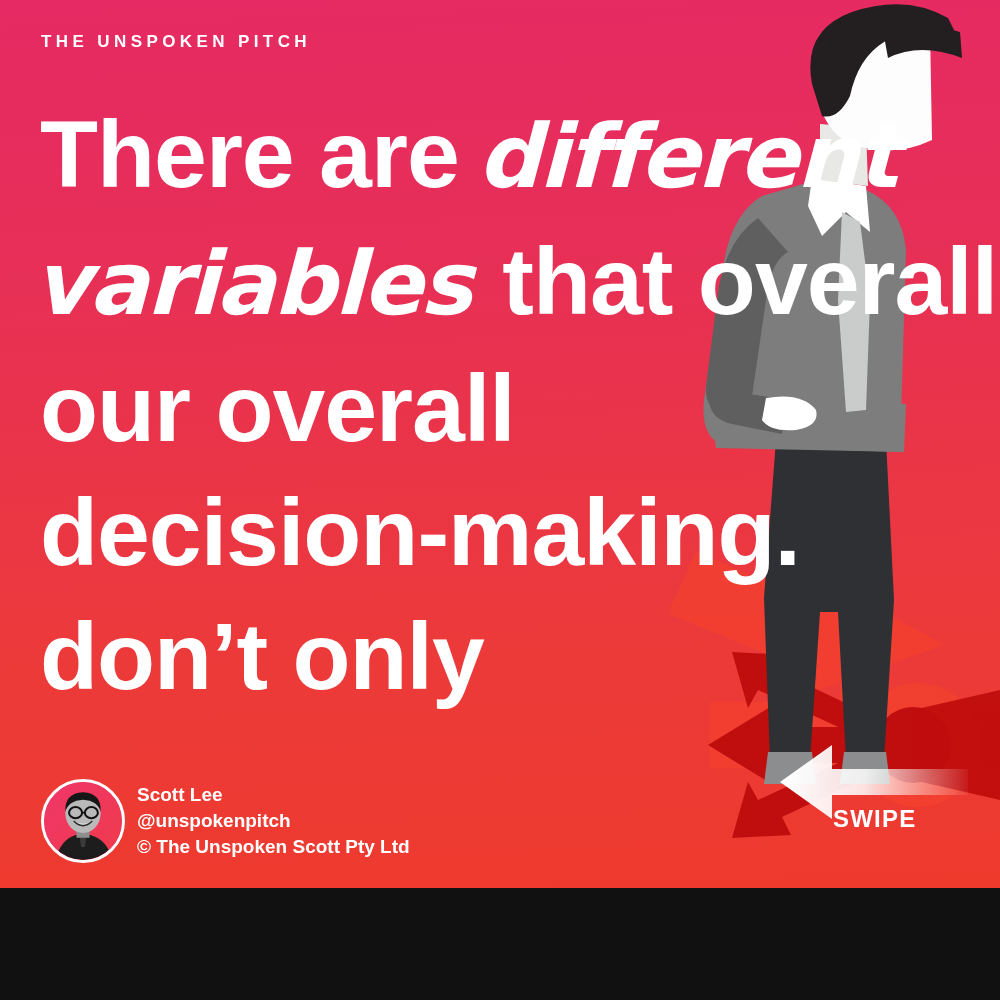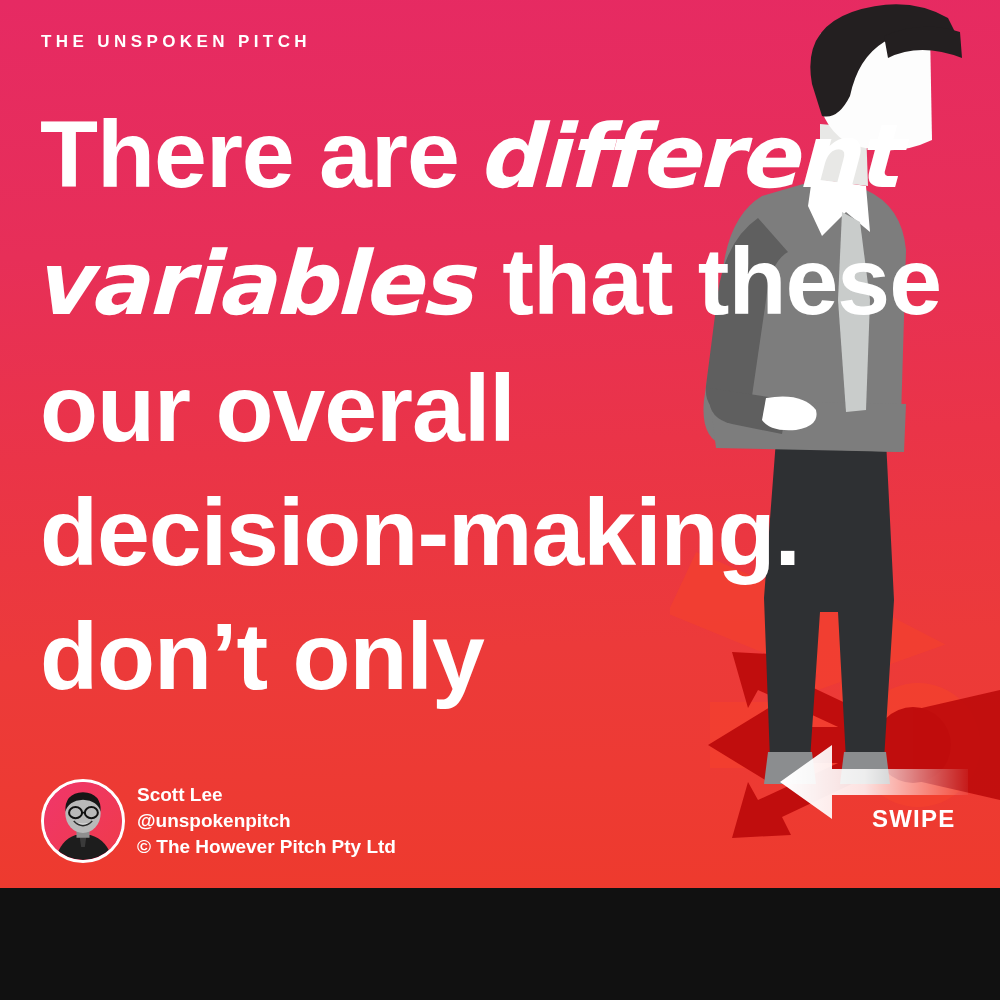--- a/index.html
+++ b/index.html
@@ -116,21 +116,20 @@
     height: 78px;
   }
   .swipe-label {
     position: absolute;
     left: 55px;
     top: 62px;
     font-size: 24px;
     font-weight: 700;
     letter-spacing: 1.2px;
     color: #ffffff;
-    margin-left: 39px;
   }
 </style>
 </head>
 <body>
 
 <div class="canvas">
 
   <svg class="illustration" viewBox="0 0 330 1000" preserveAspectRatio="none" xmlns="http://www.w3.org/2000/svg">
 
     <g fill="#f2402f">
@@ -181,21 +180,21 @@
 
       <path d="M142 84 Q132 30 182 12 Q236 -6 278 18 L286 34 Q246 24 214 42 Q188 58 180 96 Q168 120 152 116 Z" fill="#231f20"></path>
       <path d="M214 36 Q252 20 290 32 L292 58 Q250 42 218 58 Z" fill="#231f20"></path>
     </g>
   </svg>
 
   <div class="brand-header">THE UNSPOKEN PITCH</div>
 
   <div class="headline">
     <span class="hl-line"><span>There are </span><span class="script">different</span></span>
-    <span class="hl-line"><span class="script">variables</span><span> that these</span></span>
+    <span class="hl-line"><span class="script">variables</span><span> that overall</span></span>
     <span class="hl-line">our overall</span>
     <span class="hl-line">decision-making.</span>
     <span class="hl-line">don’t only</span>
   </div>
 
   <div class="author-block">
     <div class="avatar">
       <svg viewBox="0 0 84 84" xmlns="http://www.w3.org/2000/svg">
         <defs>
           <clipPath id="avclip">
@@ -223,21 +222,21 @@
           <path d="M41 33 L44 33" stroke="#111" stroke-width="2"></path>
 
           <path d="M33 43 Q42 51 51 43 Q42 47 33 43 Z" fill="#fafafa"></path>
           <path d="M32 42 Q42 52 52 42" stroke="#2a2a2a" stroke-width="1.6" fill="none"></path>
         </g>
       </svg>
     </div>
     <div class="author-text">
       <div>Scott Lee</div>
       <div>@unspokenpitch</div>
-      <div>© The However Pitch Pty Ltd</div>
+      <div>© The Unspoken Scott Pty Ltd</div>
     </div>
   </div>
 
   <div class="swipe-group">
     <svg class="swipe-arrow" viewBox="0 0 190 78" xmlns="http://www.w3.org/2000/svg">
       <defs>
         <linearGradient id="swipefade" x1="0" y1="0" x2="1" y2="0">
           <stop offset="0%" stop-color="#ffffff" stop-opacity="1"></stop>
           <stop offset="45%" stop-color="#ffffff" stop-opacity="0.85"></stop>
           <stop offset="100%" stop-color="#ffffff" stop-opacity="0.05"></stop>

